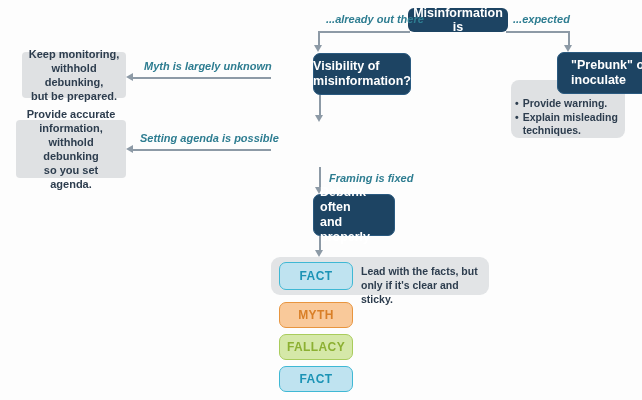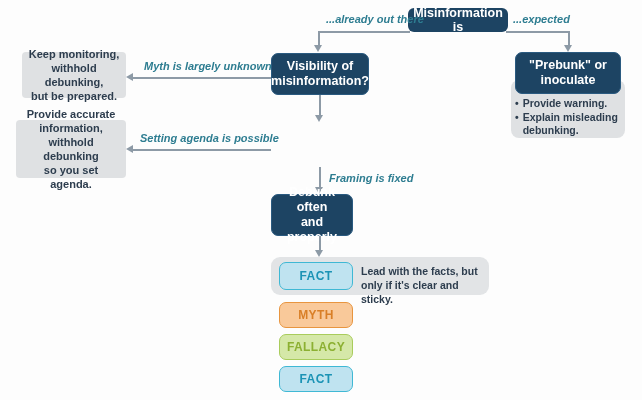--- a/index.html
+++ b/index.html
@@ -22,23 +22,24 @@
     background: #1d4463;
     border: 1px solid #2a5a80;
     border-radius: 7px;
     color: #ffffff;
     font-size: 12.5px;
     font-weight: 700;
     line-height: 15px;
     display: flex;
     align-items: center;
     justify-content: center;
-    text-align: center;
+    text-align: left;
     box-sizing: border-box;
     padding: 4px 6px;
+    margin-left: 42px;
   }
   .title-box {
     position: absolute;
     background: #1d4463;
     border-radius: 6px;
     color: #ffffff;
     font-size: 12.5px;
     font-weight: 700;
     display: flex;
     align-items: center;
@@ -230,21 +231,21 @@
     <span>"Prebunk" or
 inoculate</span>
   </div>
   <div class="prebunk-list" style="left:515px; top:97px; width:108px;">
     <div class="li">
       <span class="bullet">•</span>
       <span>Provide warning.</span>
     </div>
     <div class="li">
       <span class="bullet">•</span>
-      <span>Explain misleading debunking.</span>
+      <span>Explain misleading techniques.</span>
     </div>
   </div>
 
   <div class="fact-strip" style="left:271px; top:257px; width:218px; height:38px;"></div>
   <div class="tag-box tag-fact" style="left:279px; top:262px; width:74px; height:28px;">
     <span>FACT</span>
   </div>
   <div class="note-text" style="left:361px; top:264px; width:128px;">Lead with the facts, but
 only if it's clear and sticky.</div>
 

